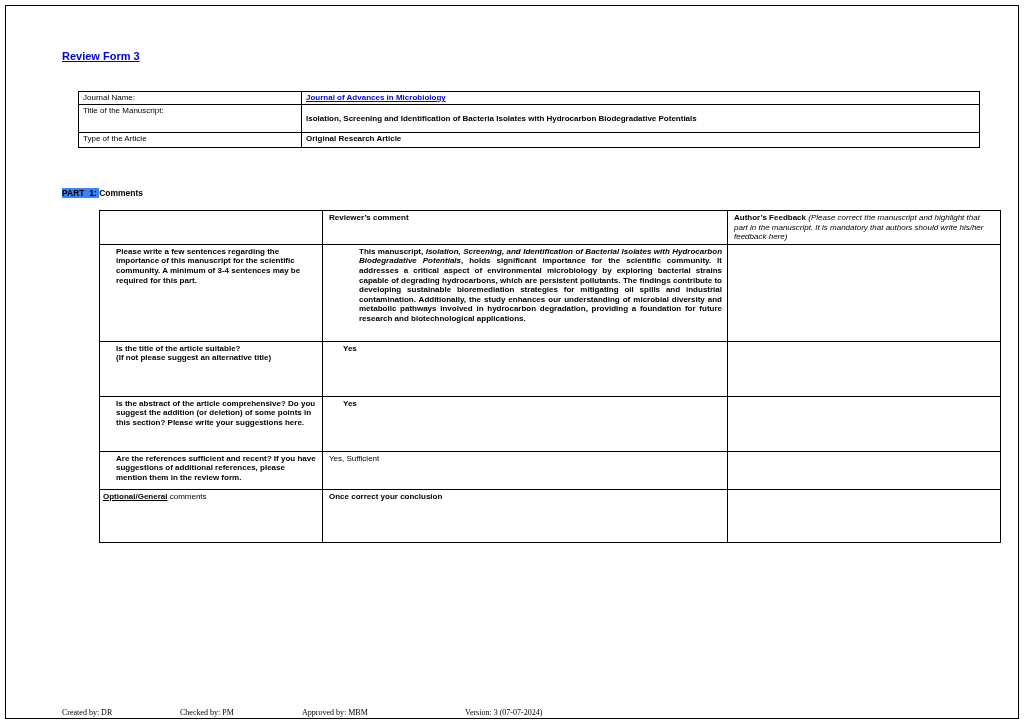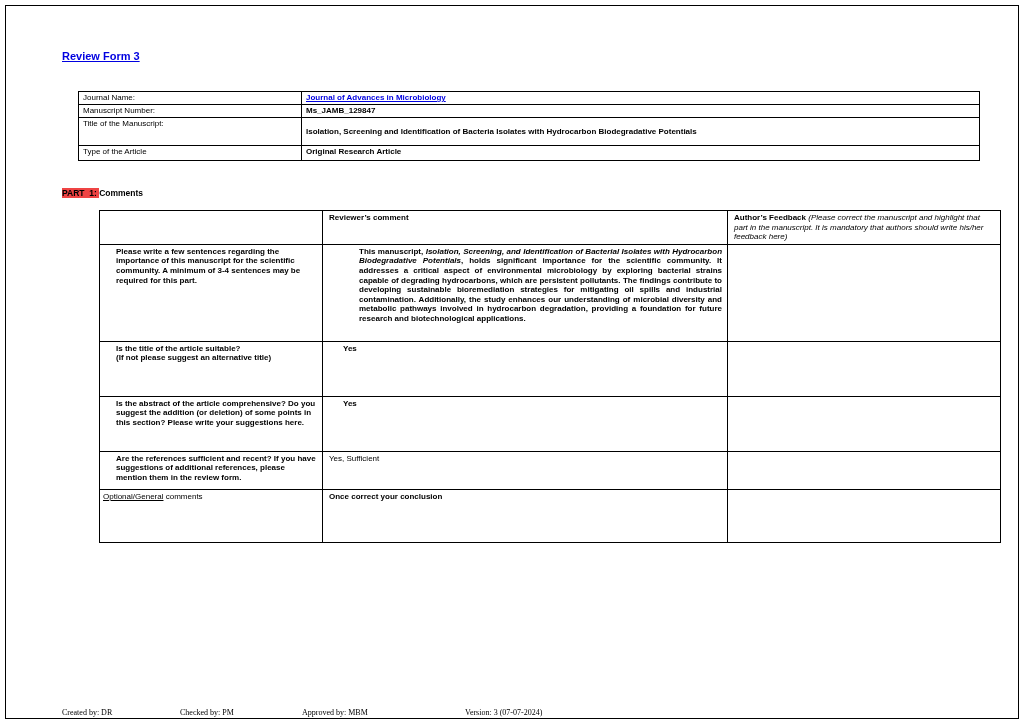--- a/index.html
+++ b/index.html
@@ -19,28 +19,28 @@
   .info-table { position:absolute; left:62px; top:91px; width:901px;margin-left:16px; }
   .info-table td { padding:1px 4px; }
   .info-table .lbl { width:223px; font-weight:normal; }
   .info-table .val { font-weight:bold; }
   .journal-link { color:#0000E0; font-weight:bold; text-decoration:underline; cursor:pointer; }
   .val-pad { padding-top:9px !important; }
 
   
   .part1 { position:absolute; left:62px; top:188px; font-size:8.5px; font-weight:bold;
            white-space:pre-wrap; }
-  .part1 .hl { background:#ef4444; }
+  .part1 .hl { background:#3b82f6; }
 
   
   .comments-table { position:absolute; left:62px; top:210px; width:901px;margin-left:37px; }
   .comments-table td { padding:2px 6px; }
   .c-q  { font-weight:bold; padding:2px 6px 2px 16px !important; white-space:pre-line; }
   .c-q-general { font-weight:normal; padding:2px 6px 2px 3px !important; }
-  .c-q-general .ub { font-weight:normal; text-decoration:underline; }
+  .c-q-general .ub { font-weight:bold; text-decoration:underline; }
   .head-reviewer { font-weight:bold; }
   .head-author .b { font-weight:bold; }
   .head-author .it { font-style:italic; }
   .cm-long { font-weight:bold; text-align:justify; padding:2px 5px 2px 36px !important; }
   .cm-long .it { font-style:italic; }
   .cm-yes-b { font-weight:bold; padding:2px 6px 2px 20px !important; }
   .cm-plain { font-weight:normal; }
   .cm-b { font-weight:bold; }
   .feedback-cell { cursor:text; }
 
@@ -59,24 +59,20 @@
 
   <table class="info-table">
     <colgroup>
         <col style="width:223px">
         <col style="width:678px">
       </colgroup>
     <tbody>
       <tr style="height:13px">
         <td class="lbl">Journal Name:</td>
         <td class="val"><span class="journal-link">Journal of Advances in Microbiology</span></td>
-      </tr>
-      <tr style="height:13px">
-        <td class="lbl">Manuscript Number:</td>
-        <td class="val">Ms_JAMB_129847</td>
       </tr>
       <tr style="height:28px">
         <td class="lbl">Title of the Manuscript:</td>
         <td class="val val-pad">Isolation, Screening and Identification of Bacteria Isolates with Hydrocarbon Biodegradative Potentials</td>
       </tr>
       <tr style="height:15px">
         <td class="lbl">Type of the Article</td>
         <td class="val">Original Research Article</td>
       </tr>
     </tbody>

